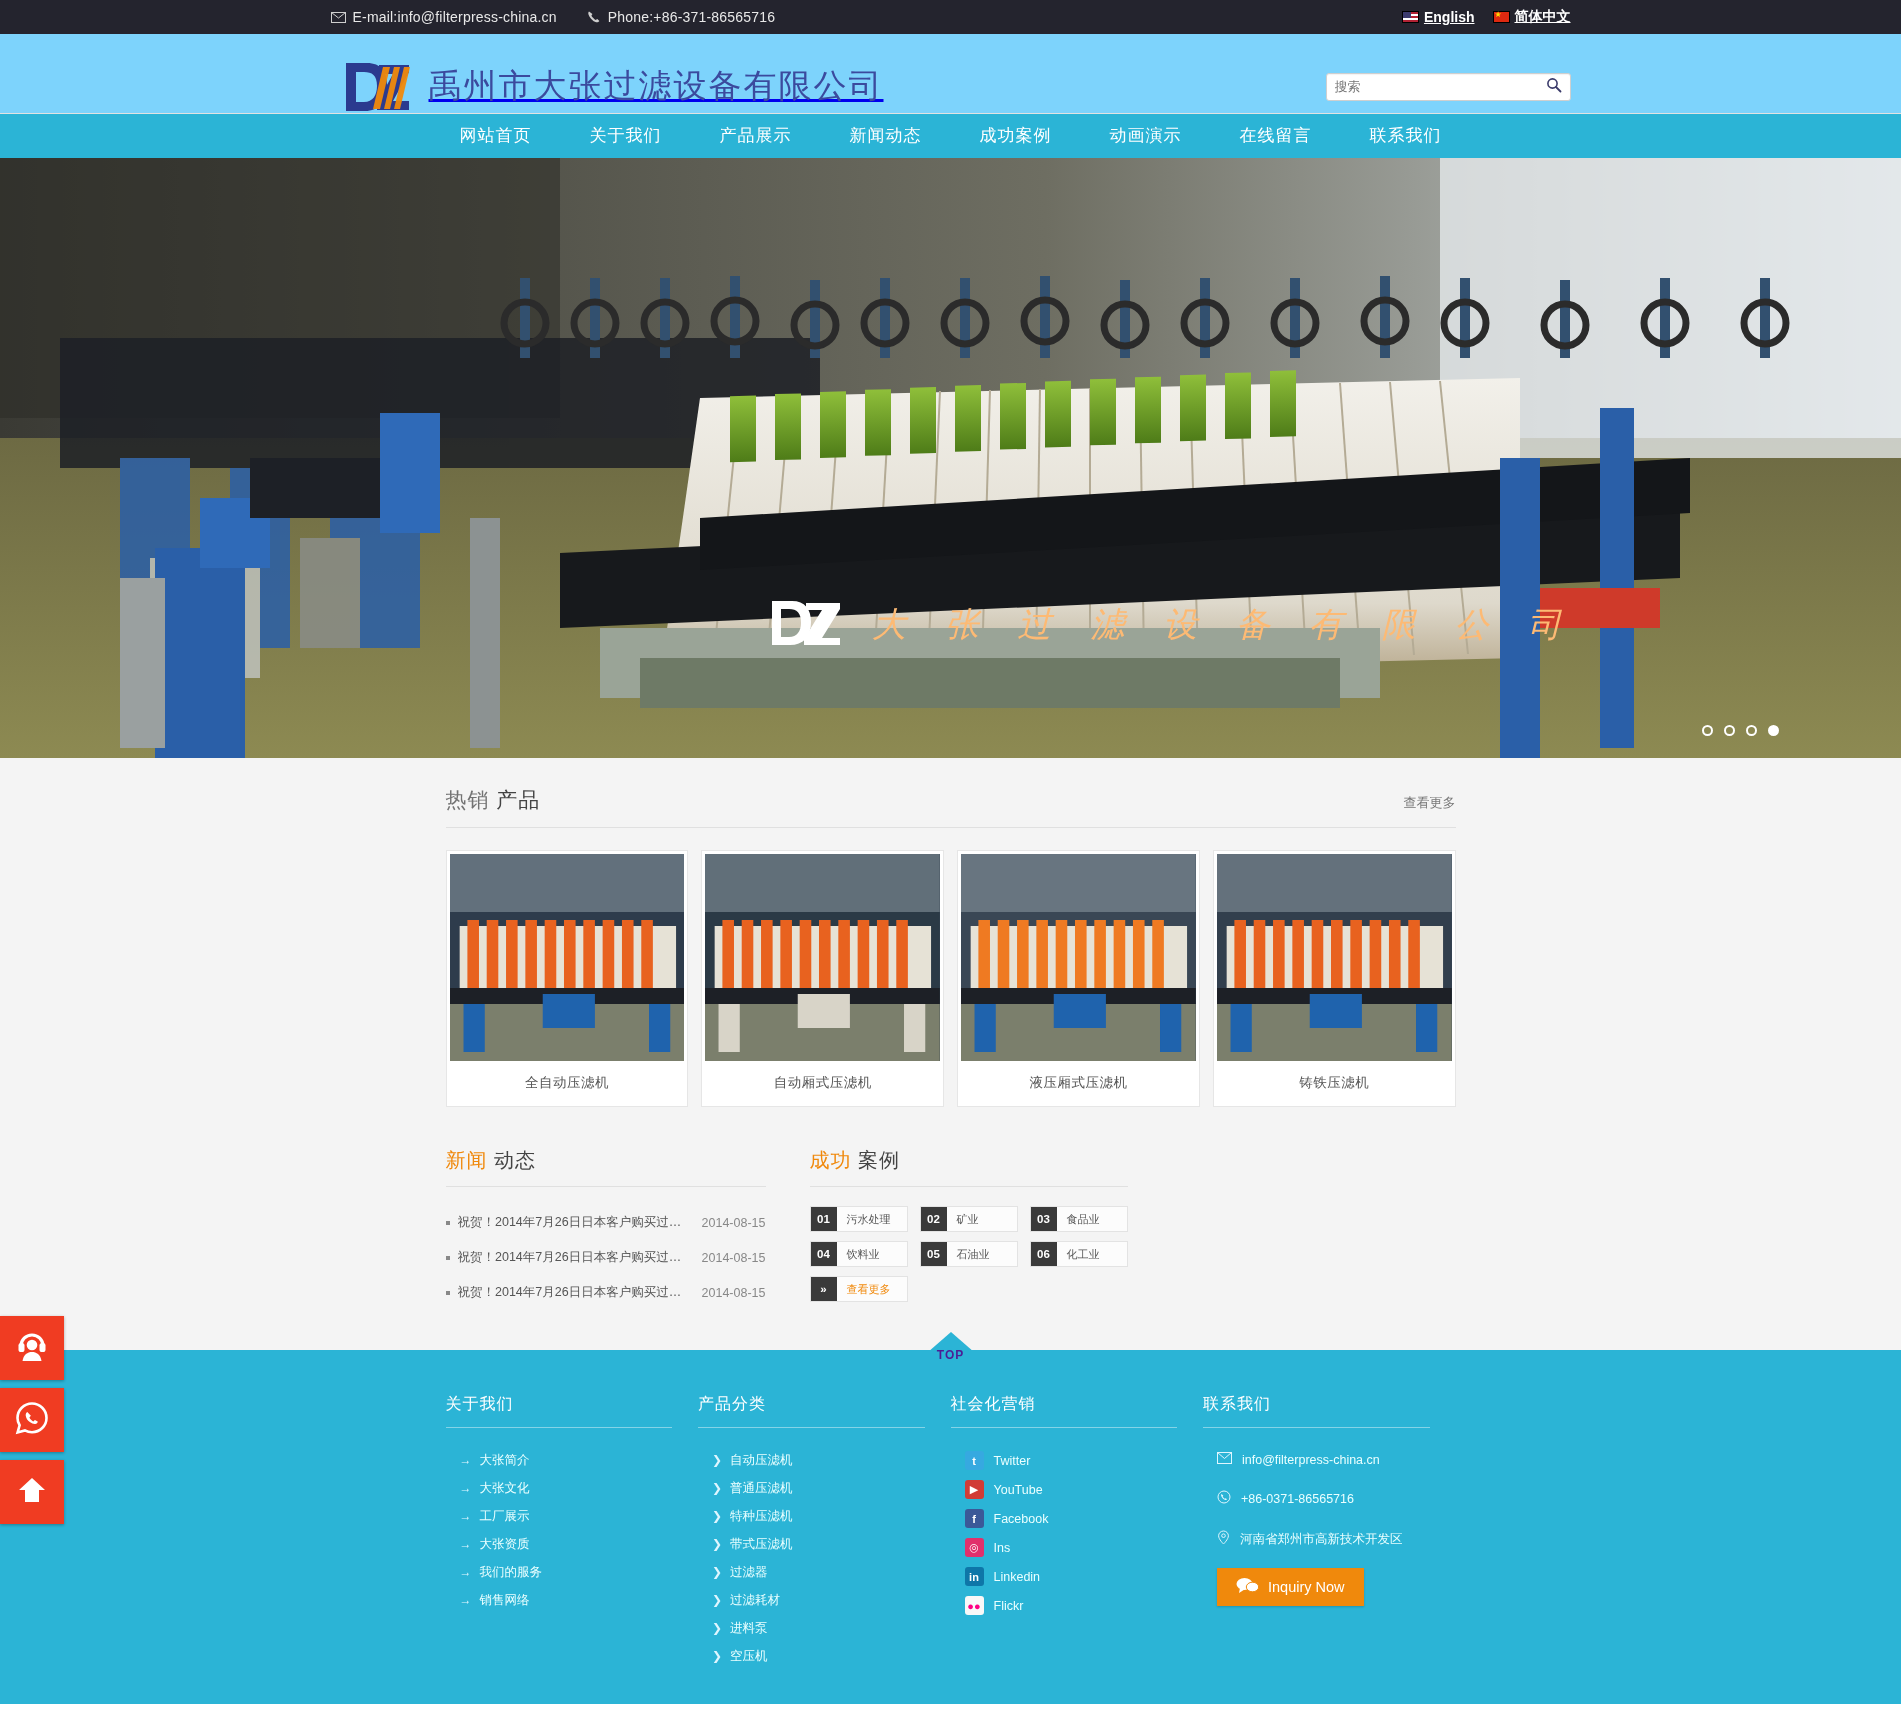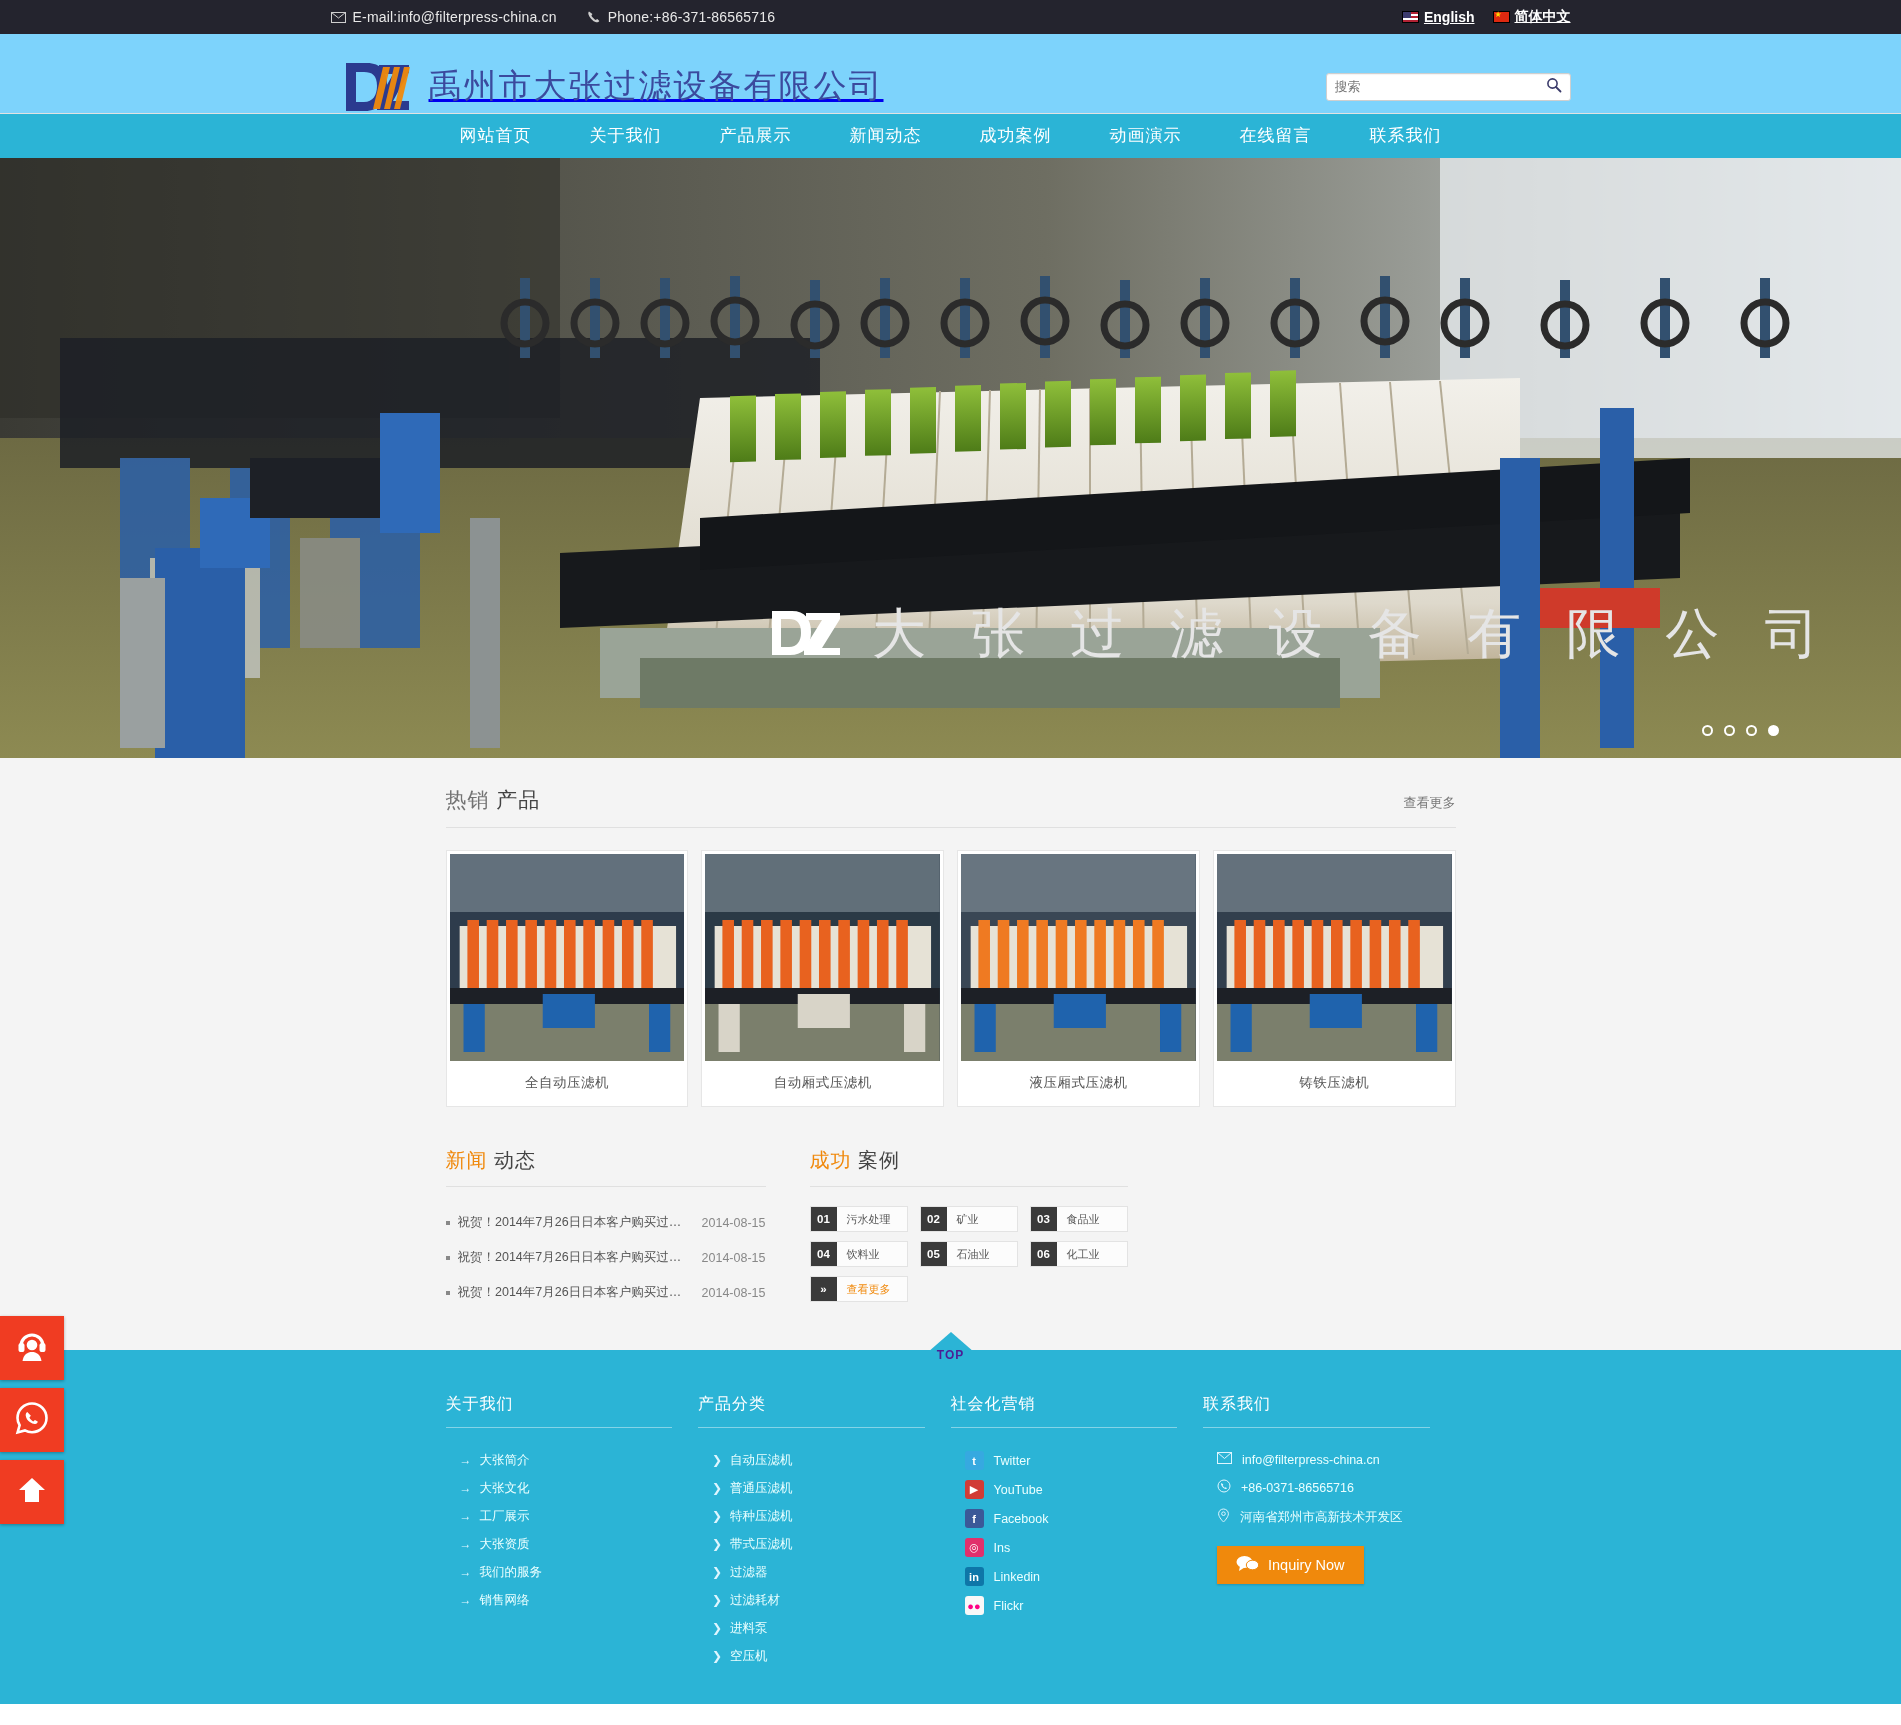--- a/index.html
+++ b/index.html
@@ -211,21 +211,21 @@
     padding: 5px 0 5px 14px; color: #eaffff; font-size: 12.5px; text-decoration: none;
   }
   .sicon {
     width: 19px; height: 19px; border-radius: 3px; flex: none;
     display: flex; align-items: center; justify-content: center;
     color: #fff; font-size: 11px; font-weight: bold;
   }
 
   .cline {
     display: flex; align-items: center; gap: 10px;
-    color: #eaffff; font-size: 12.5px; padding: 6px 0 6px 14px;
+    color: #eaffff; font-size: 12.5px; padding: 6px 0 6px 14px; margin-top: 11px;
   }
   .inquiry {
     margin: 14px 0 0 14px; background: #f0890c; border: 0; cursor: pointer;
     display: inline-flex; align-items: center; gap: 9px;
     padding: 9px 19px; color: #fff; font-size: 14.5px;
     font-family: "Liberation Sans", sans-serif;
     box-shadow: 0 1px 2px rgba(0,0,0,.18);
   }
 
   
@@ -447,21 +447,21 @@
         <rect x="1600" y="250" width="34" height="340" fill="#2a5fa8"></rect>
         <rect x="1540" y="430" width="120" height="40" fill="#cf3a2a"></rect>
       </svg>
       <div style="position:absolute;left:770px;top:440px;display:flex;align-items:center;gap:26px;">
         <span>
           <svg width="76" height="50" viewBox="0 0 76 50">
             <path d="M2 3 L22 3 C35 3 41 11 41 24 C41 39 33 47 20 47 L2 47 Z M11 11 L11 39 L19 39 C27 39 31 33 31 25 C31 15 27 11 19 11 Z" fill="#ffffff"></path>
             <path d="M36 5 L70 5 L70 11 L52 40 L70 40 L70 47 L34 47 L34 41 L52 12 L36 12 Z" fill="#ffffff"></path>
           </svg>
         </span>
-        <span style="color:#e5e5e5;font-size:54px;letter-spacing:14px;font-family:'DejaVu Sans',sans-serif;">大 张 过 滤 设 备 有 限 公 司</span>
+        <span style="color:#fdba74;font-size:34px;letter-spacing:14px;font-family:'DejaVu Sans',sans-serif;font-style:italic;">大 张 过 滤 设 备 有 限 公 司</span>
       </div>
     </div>
     <div class="dots" id="banner-dots">
         <span class="dot"></span>
         <span class="dot"></span>
         <span class="dot"></span>
         <span class="dot active"></span>
       </div>
   </div>
 

